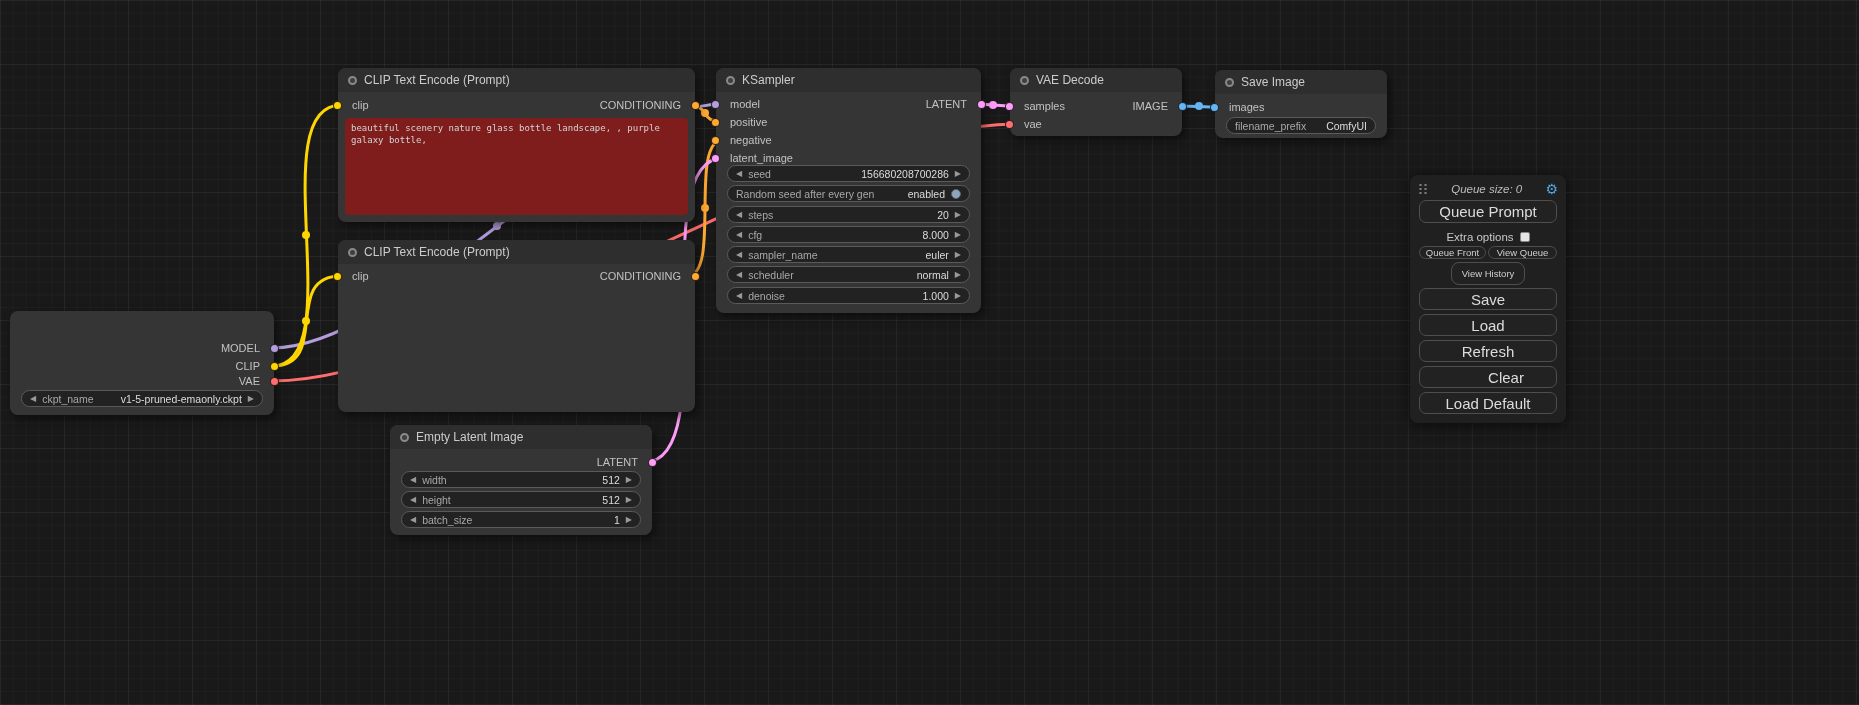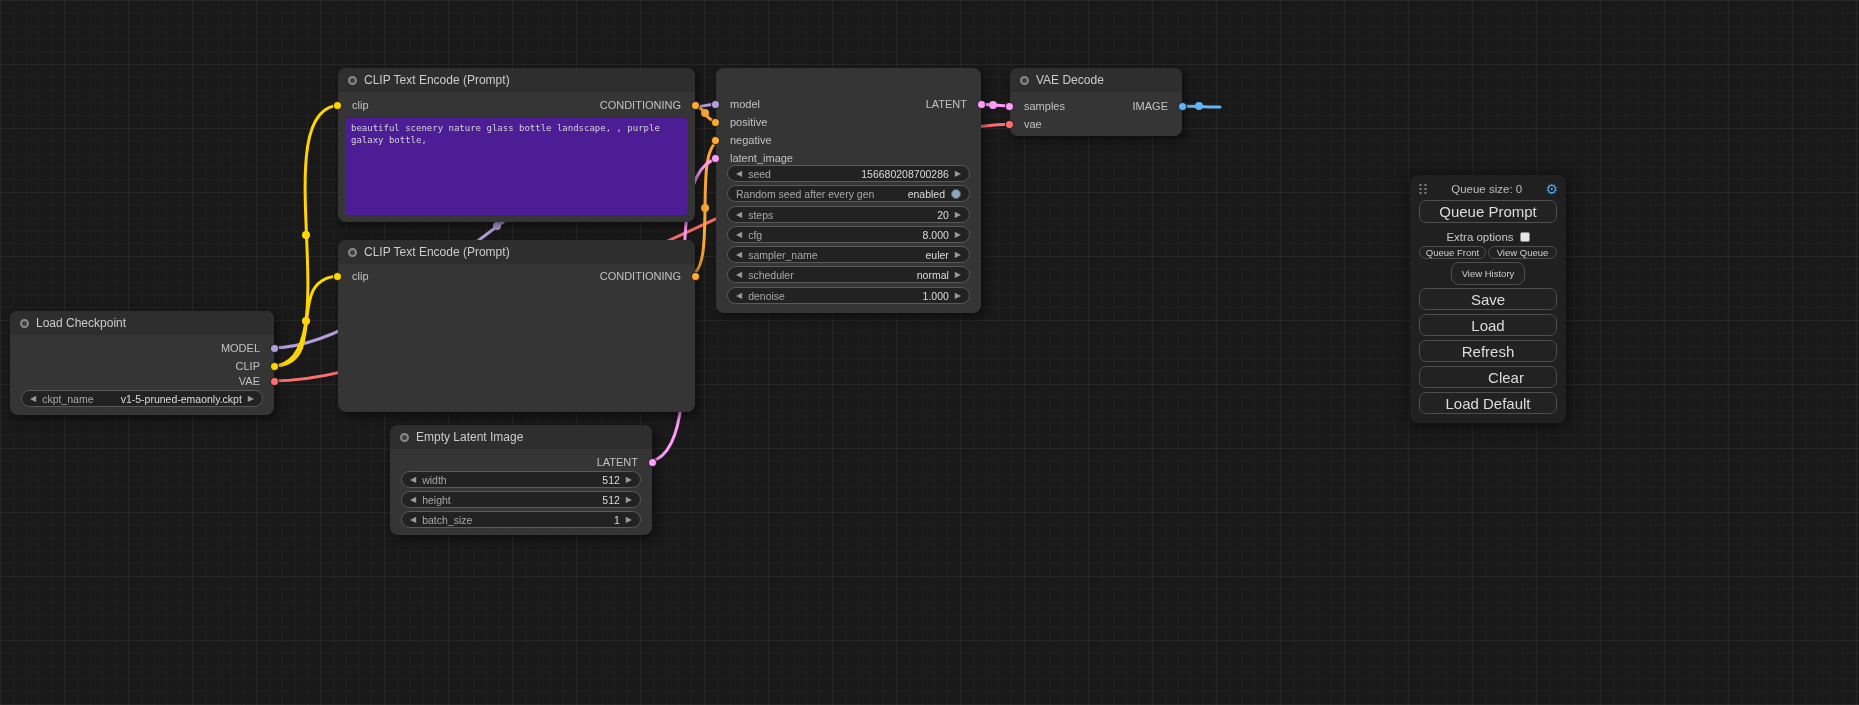--- a/index.html
+++ b/index.html
@@ -24,29 +24,29 @@
   .slot.out{right:14px;text-align:right;}
   .port{position:absolute;width:9px;height:9px;border-radius:50%;box-sizing:border-box;border:1px solid rgba(15,15,15,.85);z-index:3;}
   .port.in{left:-5px;}
   .port.out{right:-5px;}
   .widget{position:absolute;left:11px;right:11px;height:17px;background:#222;border:1px solid #5a5a5a;border-radius:9px;
     display:flex;align-items:center;font-size:10.5px;box-sizing:border-box;padding:0 8px;gap:6px;color:#a8a8a8;}
   .widget .arrow{color:#999;font-size:8px;line-height:1;}
   .widget .wlabel{color:#a8a8a8;}
   .widget .wvalue{margin-left:auto;color:#dcdcdc;}
   .toggle-dot{width:10px;height:10px;border-radius:50%;background:#8fa7bd;border:1px solid #55606b;box-sizing:border-box;flex:0 0 auto;}
-  .textbox{position:absolute;left:7px;right:7px;background:#4c1d95;border-radius:4px;color:#d4d4d4;
+  .textbox{position:absolute;left:7px;right:7px;background:#7f1d1d;border-radius:4px;color:#d4d4d4;
     font-family:"DejaVu Sans Mono", monospace;font-size:9px;line-height:11.5px;padding:5px 6px;box-sizing:border-box;
     white-space:pre-wrap;word-break:break-word;}
   
   .menu{position:absolute;left:1410px;top:175px;width:156px;height:248px;background:#202020;border-radius:8px;
     box-shadow:0 2px 14px rgba(0,0,0,.6);z-index:5;color:#c8c8c8;}
   .menu-header{position:absolute;top:6px;left:8px;right:8px;height:16px;display:flex;align-items:center;}
   .drag-dots{width:10px;height:12px;background-image:radial-gradient(circle,#7a7a7a 1px,transparent 1.3px);background-size:5px 4px;}
-  .queue-size{flex:1;text-align:center;font-size:11.5px;color:#bdbdbd;}
+  .queue-size{flex:1;text-align:center;font-size:11.5px;color:#bdbdbd;font-style:italic;}
   .gear{color:#4da6e8;font-size:14px;line-height:1;}
   .btn{position:absolute;left:9px;right:9px;background:#222;border:1px solid #4e4e4e;border-radius:7px;color:#dcdcdc;
     display:flex;align-items:center;justify-content:center;font-size:15px;cursor:pointer;box-sizing:border-box;}
   .small-btn{position:absolute;background:#222;border:1px solid #4e4e4e;border-radius:8px;color:#cfcfcf;font-size:9.5px;
     display:flex;align-items:center;justify-content:center;box-sizing:border-box;}
   .extra-row{position:absolute;top:55px;left:0;right:0;height:14px;display:flex;justify-content:center;align-items:center;gap:6px;font-size:11.5px;color:#c8c8c8;}
   .checkbox{width:10px;height:10px;background:#e6e6e6;border-radius:2px;border:1px solid #888;box-sizing:border-box;}
 </style>
 </head>
 <body>
@@ -70,24 +70,20 @@
       <circle cx="306" cy="235" r="4" fill="#FFD500"></circle>
       <circle cx="306" cy="321" r="4" fill="#FFD500"></circle>
       <circle cx="705" cy="113" r="4" fill="#FFA931"></circle>
       <circle cx="705" cy="208" r="4" fill="#FFA931"></circle>
       <circle cx="993" cy="105" r="4" fill="#FF9CF9"></circle>
       <circle cx="1199" cy="106" r="4" fill="#64B5F6"></circle>
     </g>
   </svg>
 
   <div class="node" style="left:10px;top:311px;width:264px;height:104px;">
-    <div class="node-title">
-      <span class="tdot"></span>
-      <span>Load Checkpoint</span>
-    </div>
     <div class="slot out" style="top:30px;">MODEL</div>
     <div class="slot out" style="top:48px;">CLIP</div>
     <div class="slot out" style="top:63px;">VAE</div>
     <span class="port out" style="top:32.5px;background:#B39DDB;"></span>
     <span class="port out" style="top:50.5px;background:#FFD500;"></span>
     <span class="port out" style="top:65.5px;background:#FF6E6E;"></span>
     <div class="widget" style="top:79px;">
       <span class="arrow">◀</span>
       <span class="wlabel">ckpt_name</span>
       <span class="wvalue">v1-5-pruned-emaonly.ckpt</span>
@@ -139,20 +135,24 @@
     </div>
     <div class="widget" style="top:86px;">
       <span class="arrow">◀</span>
       <span class="wlabel">batch_size</span>
       <span class="wvalue">1</span>
       <span class="arrow">▶</span>
     </div>
   </div>
 
   <div class="node" style="left:716px;top:68px;width:265px;height:245px;">
+    <div class="node-title">
+      <span class="tdot"></span>
+      <span>KSampler</span>
+    </div>
     <div class="slot in" style="top:29px;">model</div>
     <div class="slot in" style="top:47px;">positive</div>
     <div class="slot in" style="top:65px;">negative</div>
     <div class="slot in" style="top:83px;">latent_image</div>
     <div class="slot out" style="top:29px;">LATENT</div>
     <span class="port in" style="top:31.5px;background:#B39DDB;"></span>
     <span class="port in" style="top:49.5px;background:#FFA931;"></span>
     <span class="port in" style="top:67.5px;background:#FFA931;"></span>
     <span class="port in" style="top:85.5px;background:#FF9CF9;"></span>
     <span class="port out" style="top:31.5px;background:#FF9CF9;"></span>
@@ -205,20 +205,32 @@
       <span>VAE Decode</span>
     </div>
     <div class="slot in" style="top:31px;">samples</div>
     <div class="slot in" style="top:49px;">vae</div>
     <div class="slot out" style="top:31px;">IMAGE</div>
     <span class="port in" style="top:33.5px;background:#FF9CF9;"></span>
     <span class="port in" style="top:51.5px;background:#FF6E6E;"></span>
     <span class="port out" style="top:33.5px;background:#64B5F6;"></span>
   </div>
 
+  <div class="node" style="left:1215px;top:70px;width:172px;height:68px;">
+    <div class="node-title">
+      <span class="tdot"></span>
+      <span>Save Image</span>
+    </div>
+    <div class="slot in" style="top:30px;">images</div>
+    <span class="port in" style="top:32.5px;background:#64B5F6;"></span>
+    <div class="widget" style="top:47px;">
+      <span class="wlabel">filename_prefix</span>
+      <span class="wvalue">ComfyUI</span>
+    </div>
+  </div>
 
   <div class="menu">
     <div class="menu-header">
       <span class="drag-dots"></span>
       <span class="queue-size">Queue size: 0</span>
       <span class="gear">⚙</span>
     </div>
     <div class="btn" style="top:25px;height:23px;">Queue Prompt</div>
     <div class="extra-row">
       <span>Extra options</span>

